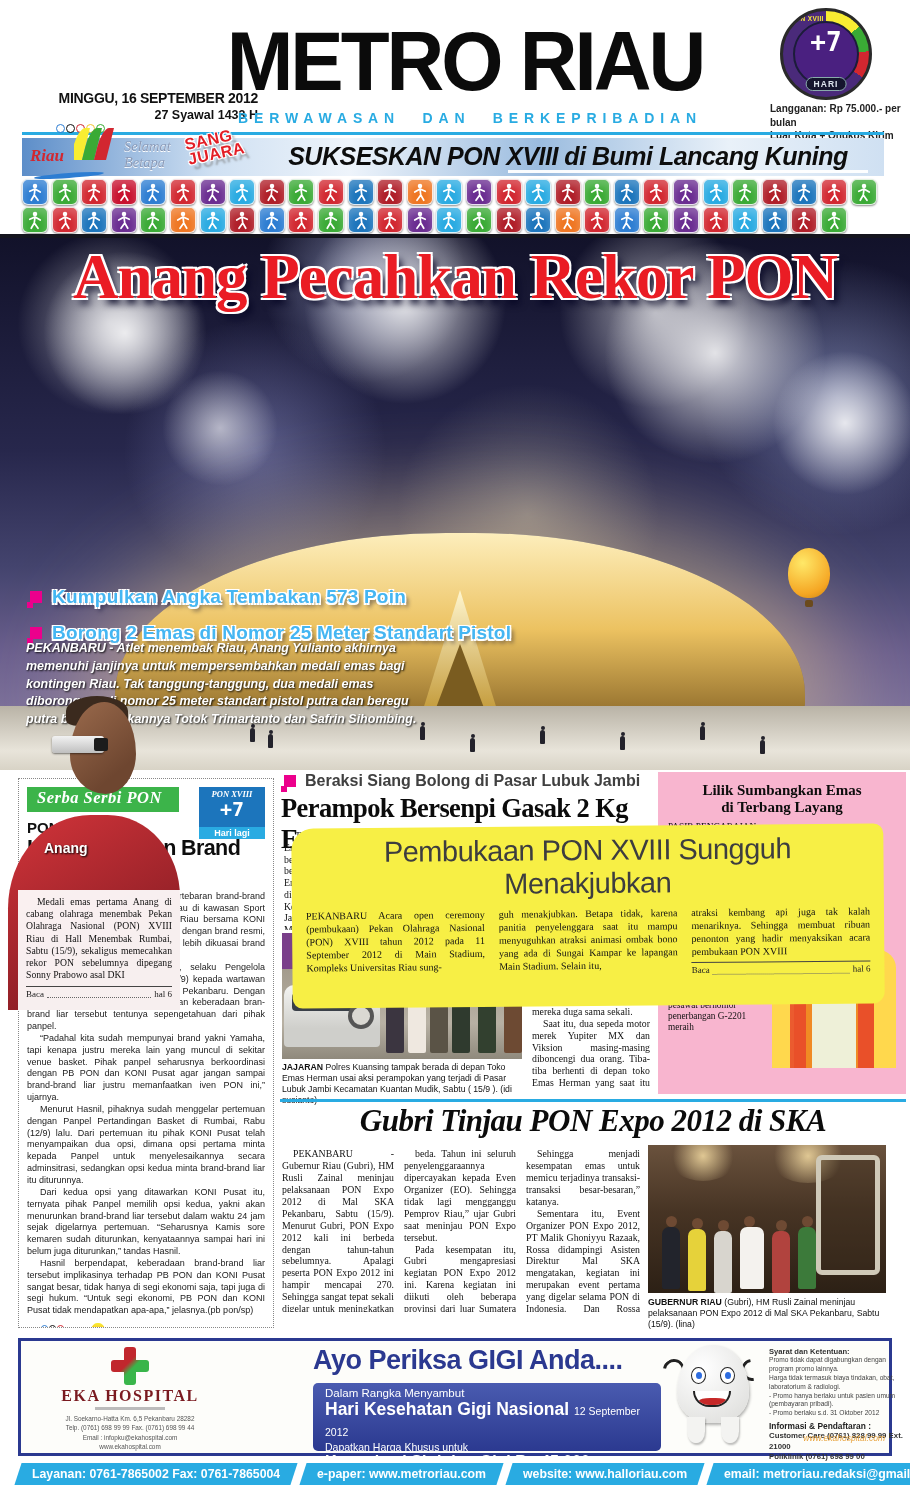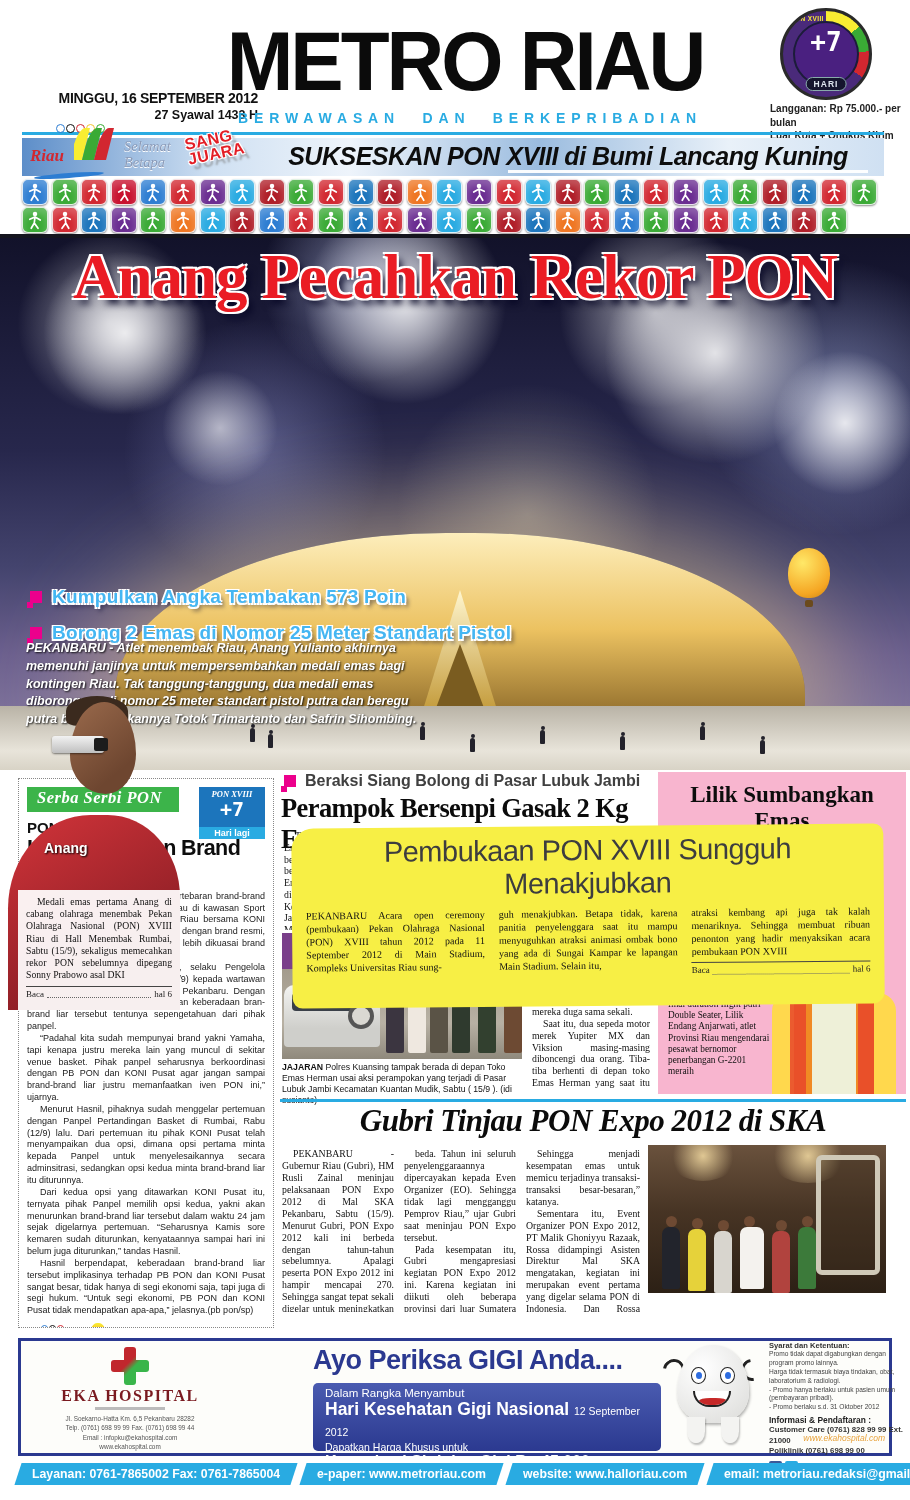--- a/index.html
+++ b/index.html
@@ -145,21 +145,21 @@
   .shopband .sign { position:absolute; left:46%; top:6px; font-family:"Liberation Serif",serif; font-style:italic; font-weight:bold; font-size:14px; color:#f3f0d8; }
   .street { position:absolute; left:0; top:36px; width:100%; bottom:0; background:linear-gradient(180deg,#a39b8d,#b8b1a4 60%,#8f897c); }
   .suv { position:absolute; left:2px; bottom:12px; width:96px; height:62px; background:linear-gradient(180deg,#f4f4f2,#cfcfcb 70%); border-radius:10px 14px 4px 4px; }
   .suv .win { position:absolute; left:8px; top:8px; width:70px; height:18px; background:#3a4048; border-radius:4px; }
   .suv .spare { position:absolute; right:6px; top:18px; width:26px; height:26px; background:#dad8d2; border:4px solid #555; border-radius:50%; }
   .fig { position:absolute; bottom:6px; width:18px; height:62px; border-radius:7px 7px 2px 2px; }
   .fig:before { content:""; position:absolute; left:3.5px; top:-11px; width:11px; height:11px; border-radius:50%; background:#6e4a33; }
 
   
   .pinkbox { position:absolute; left:658px; top:772px; width:248px; height:322px; background:#f8b5cf; padding:10px 10px 8px; overflow:hidden; }
-  .pinkbox h2 { font-family:"Liberation Serif",serif; font-weight:bold; font-size:23px; line-height:1.12; text-align:center; color:#0d0d0d; }
+  .pinkbox h2 { font-family:"Liberation Serif",serif; font-weight:bold; font-size:15px; line-height:1.12; text-align:center; color:#0d0d0d; }
   .pink-body { position:relative; margin-top:6px; height:252px; }
   .pink-body .bt { width:102px; font-family:"Liberation Serif",serif; font-size:9.3px; line-height:1.2; color:#111; }
   .woman { position:absolute; right:-4px; top:0; width:136px; height:246px; }
   .w-hair { position:absolute; left:22px; top:26px; width:96px; height:150px; background:#241d18; border-radius:45% 45% 35% 35%; }
   .w-face { position:absolute; left:36px; top:34px; width:62px; height:80px; background:linear-gradient(160deg,#f0c29c,#d89b72); border-radius:50% 50% 46% 46%; }
   .w-cap { position:absolute; left:26px; top:2px; width:86px; height:44px; background:linear-gradient(#ffe14d,#f4c430); border-radius:55% 55% 25% 25%; }
   .w-capbadge { position:absolute; left:58px; top:10px; width:18px; height:20px; background:#fff; border:2px solid #2e7d32; border-radius:40%; }
   .w-brim { position:absolute; left:14px; top:38px; width:74px; height:15px; background:#3f7a2f; border-radius:50%; transform:rotate(-14deg); }
   .w-glasses { position:absolute; left:38px; top:54px; width:54px; height:17px; background:linear-gradient(#3a2b20,#120d09); border-radius:8px; }
   .w-vest { position:absolute; left:8px; top:128px; width:124px; height:118px;
@@ -198,21 +198,21 @@
   .offer .o4 { font-size:16px; font-weight:bold; }
   .tooth { position:absolute; left:648px; top:4px; width:88px; height:100px; }
   .t-body { position:absolute; left:8px; top:0; width:72px; height:78px; background:radial-gradient(circle at 35% 30%, #fff, #e2e2e0 80%);
       border-radius:48% 48% 44% 44%/60% 60% 38% 38%; box-shadow:1px 2px 3px rgba(0,0,0,.3); }
   .t-leg { position:absolute; bottom:2px; width:18px; height:26px; background:#f3f3f1; border-radius:0 0 45% 45%; box-shadow:1px 2px 2px rgba(0,0,0,.25); }
   .t-eye { position:absolute; top:22px; width:15px; height:17px; background:#fff; border:1.6px solid #222; border-radius:50%; }
   .t-eye:after { content:""; position:absolute; left:3.5px; top:4px; width:6px; height:7px; border-radius:50%; background:#2d6cdf; }
   .t-smile { position:absolute; left:24px; top:46px; width:38px; height:16px; border-radius:0 0 40px 40px; background:#fff; border:2px solid #222; border-top:none; overflow:hidden; }
   .t-smile i { position:absolute; left:4px; bottom:0; width:28px; height:7px; background:#c62828; border-radius:40% 40% 0 0; }
   .t-arm { position:absolute; top:14px; width:22px; height:22px; border:3px solid #222; border-radius:50%; border-bottom-color:transparent; border-left-color:transparent; transform:rotate(-35deg); }
-  .ad-right { position:absolute; left:748px; top:0; width:136px; }
+  .ad-right { position:absolute; left:748px; top:6px; width:136px; }
   .terms-title { font-size:7.6px; font-weight:bold; color:#333; }
   .terms-line { font-size:6.6px; color:#444; line-height:1.35; }
   .info-title { font-size:8.4px; font-weight:bold; color:#222; margin-top:3px; }
   .info-line { font-size:7.8px; font-weight:bold; color:#333; line-height:1.35; }
   .socials { display:flex; gap:3px; margin-top:4px; align-items:center; }
   .soc { width:13px; height:13px; border-radius:2px; color:#fff; font-size:9px; font-weight:bold; text-align:center; line-height:13px; font-family:"Liberation Serif",serif; }
   .ad-web { position:absolute; right:4px; top:92px; font-size:8.5px; font-style:italic; color:#e8a33d; }
 
   
   .footer { position:absolute; left:18px; top:1463px; width:874px; display:flex; gap:9px; }
@@ -808,20 +808,23 @@
       <div class="glow" style="left:120px;top:-16px;width:80px;height:54px;"></div>
       <div class="booth"></div>
       <div class="fig" style="left:14px;bottom:4px;background:#22242c;"></div>
       <div class="fig" style="left:40px;bottom:2px;background:#e6d23a;"></div>
       <div class="fig" style="left:66px;bottom:0px;background:#d8d5ce;"></div>
       <div class="fig" style="left:92px;bottom:4px;width:24px;background:#f4f2ee;"></div>
       <div class="fig" style="left:124px;bottom:0px;background:#b1433e;"></div>
       <div class="fig" style="left:150px;bottom:4px;background:#3c7a3a;"></div>
     </div>
   </div>
+  <div class="np-caption" style="left:648px;top:1297px;width:240px;">
+    <b>GUBERNUR RIAU</b><span> (Gubri), HM Rusli Zainal meninjau pelaksanaan PON Expo 2012 di Mal SKA Pekanbaru, Sabtu (15/9). (lina)</span>
+  </div>
 
   <div class="ad">
     <div class="ad-logo">
       <div class="cross">
           <i class="v"></i>
           <i class="h"></i>
         </div>
       <div class="ad-brand">EKA HOSPITAL</div>
       <div class="ad-tagbar"></div>
       <div class="ad-addr">

